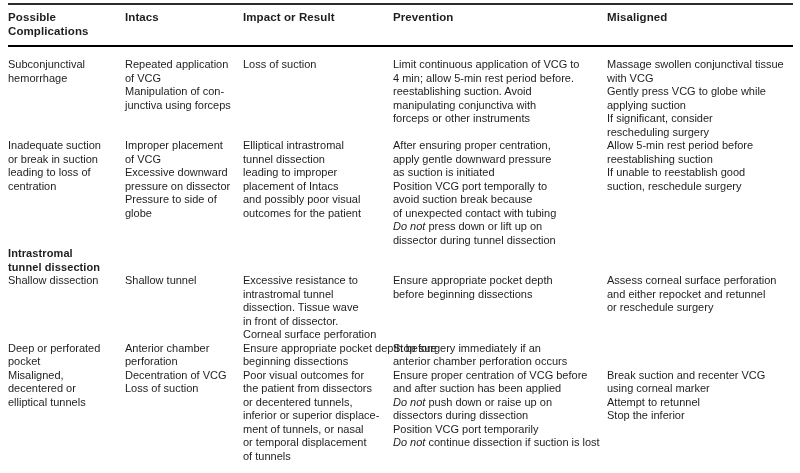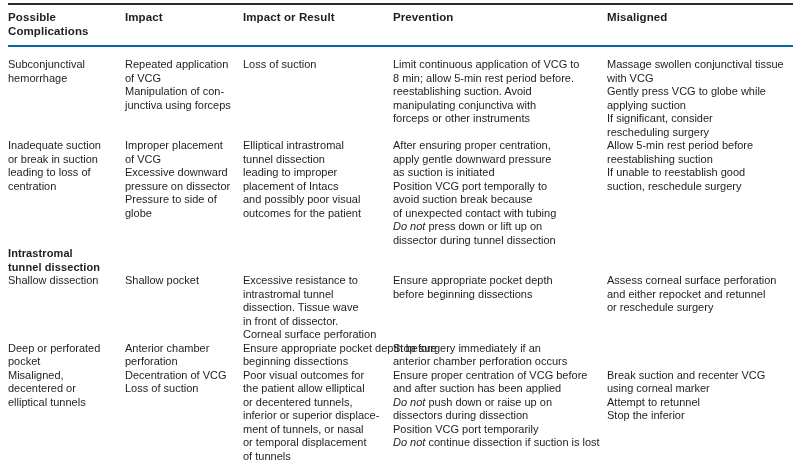--- a/index.html
+++ b/index.html
@@ -15,21 +15,21 @@
     line-height: 13.5px;
     padding: 3px 7px 0 8px;
     overflow: hidden;
   }
   .grid-row {
     display: grid;
     grid-template-columns: 117px 118px 150px 214px 1fr;
   }
   .thead {
     border-top: 2px solid #2b2b2b;
-    border-bottom: 2px solid #0369a1;
+    border-bottom: 2px solid #000000;
     padding: 6px 0 7px 0;
     font-weight: bold;
     font-size: 11.5px;
     letter-spacing: 0.1px;
   }
   .th { white-space: pre; padding-right: 8px; }
   .tbody { padding-top: 11px; }
   .cell { white-space: pre; padding-right: 8px; }
   .cell .item { white-space: pre; }
   .section-row {
@@ -40,35 +40,35 @@
   i { }
 </style>
 </head>
 <body>
 
 <div class="page">
   <div class="table">
     <div class="grid-row thead">
       <div class="th">Possible
 Complications</div>
-      <div class="th">Impact</div>
+      <div class="th">Intacs</div>
       <div class="th">Impact or Result</div>
       <div class="th">Prevention</div>
       <div class="th">Misaligned</div>
     </div>
     <div class="tbody" id="table-body">
         <div class="grid-row">
           <div class="cell"><div class="item">Subconjunctival
 hemorrhage</div></div>
           <div class="cell"><div class="item">Repeated application
 of VCG</div><div class="item">Manipulation of con-
 junctiva using forceps</div></div>
           <div class="cell"><div class="item">Loss of suction</div></div>
           <div class="cell"><div class="item">Limit continuous application of VCG to
-8 min; allow 5-min rest period before.
+4 min; allow 5-min rest period before.
 reestablishing suction. Avoid
 manipulating conjunctiva with
 forceps or other instruments</div></div>
           <div class="cell"><div class="item">Massage swollen conjunctival tissue
 with VCG</div><div class="item">Gently press VCG to globe while
 applying suction</div><div class="item">If significant, consider
 rescheduling surgery</div></div>
         </div>
         <div class="grid-row">
           <div class="cell"><div class="item">Inadequate suction
@@ -92,21 +92,21 @@
 of unexpected contact with tubing</div><div class="item"><i>Do not</i> press down or lift up on
 dissector during tunnel dissection</div></div>
           <div class="cell"><div class="item">Allow 5-min rest period before
 reestablishing suction</div><div class="item">If unable to reestablish good
 suction, reschedule surgery</div></div>
         </div>
         <div class="section-row">Intrastromal
 tunnel dissection</div>
         <div class="grid-row">
           <div class="cell"><div class="item">Shallow dissection</div></div>
-          <div class="cell"><div class="item">Shallow pocket</div></div>
+          <div class="cell"><div class="item">Shallow tunnel</div></div>
           <div class="cell"><div class="item">Excessive resistance to
 intrastromal tunnel
 dissection. Tissue wave
 in front of dissector.
 Corneal surface perforation</div></div>
           <div class="cell"><div class="item">Ensure appropriate pocket depth
 before beginning dissections</div></div>
           <div class="cell"><div class="item">Assess corneal surface perforation
 and either repocket and retunnel
 or reschedule surgery</div></div>
@@ -120,21 +120,21 @@
 beginning dissections</div></div>
           <div class="cell"><div class="item">Stop surgery immediately if an
 anterior chamber perforation occurs</div></div>
         </div>
         <div class="grid-row">
           <div class="cell"><div class="item">Misaligned,
 decentered or
 elliptical tunnels</div></div>
           <div class="cell"><div class="item">Decentration of VCG</div><div class="item">Loss of suction</div></div>
           <div class="cell"><div class="item">Poor visual outcomes for
-the patient allow elliptical
+the patient from dissectors
 or decentered tunnels,
 inferior or superior displace-
 ment of tunnels, or nasal
 or temporal displacement
 of tunnels</div></div>
           <div class="cell"><div class="item">Ensure proper centration of VCG before
 and after suction has been applied</div><div class="item"><i>Do not</i> push down or raise up on
 dissectors during dissection</div><div class="item">Position VCG port temporarily</div><div class="item"><i>Do not</i> continue dissection if suction is lost</div></div>
           <div class="cell"><div class="item">Break suction and recenter VCG
 using corneal marker</div><div class="item">Attempt to retunnel</div><div class="item">Stop the inferior</div></div>

